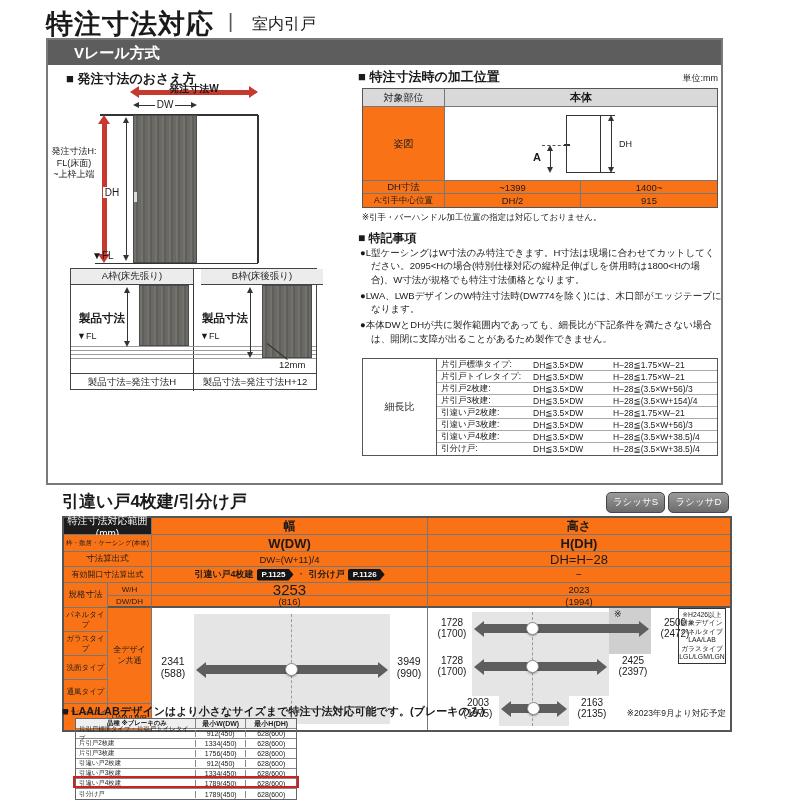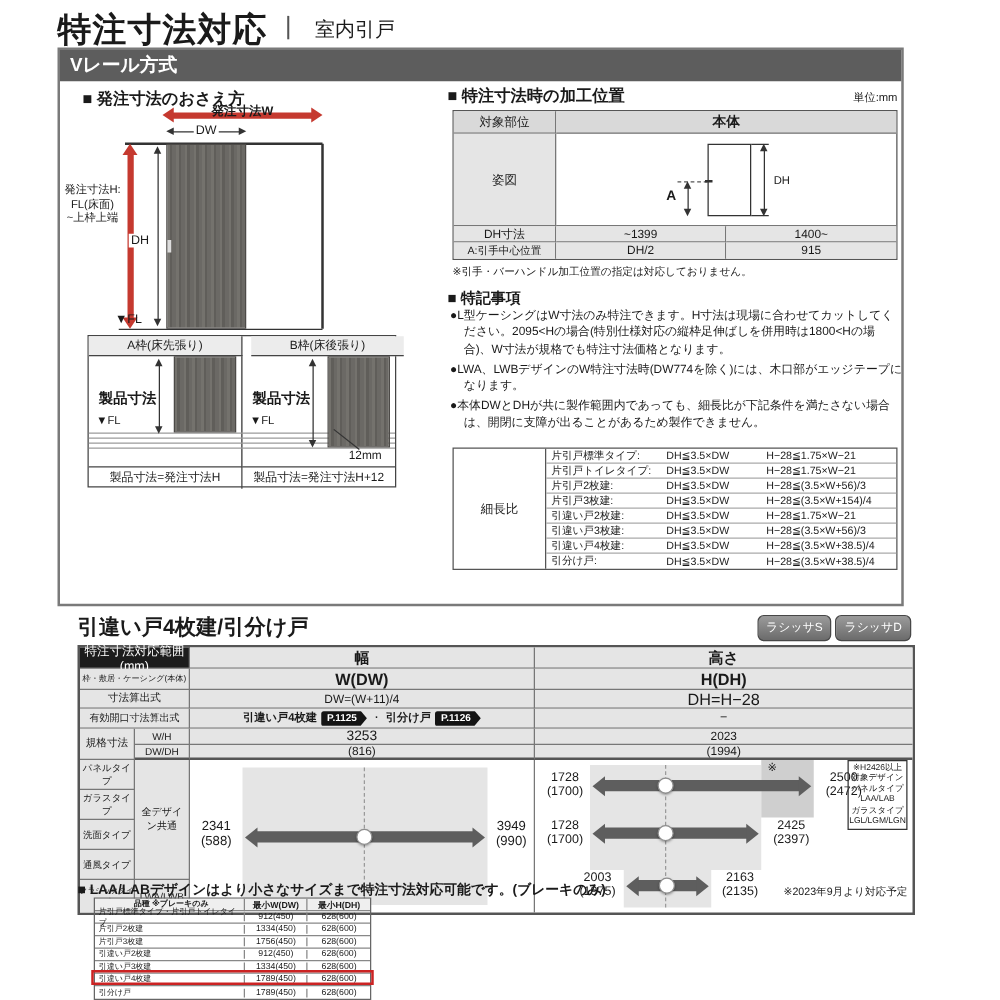--- a/index.html
+++ b/index.html
@@ -2,21 +2,21 @@
 <html><head>
 <meta charset="utf-8">
 <style>
   html,body{margin:0;padding:0}
   body{width:800px;height:800px;position:relative;background:#fff;overflow:hidden;
        font-family:"Liberation Sans","DejaVu Sans",sans-serif;color:#1a1a1a;}
   .abs{position:absolute}
   .fx{display:flex;align-items:center;justify-content:center;text-align:center}
   .b{font-weight:bold}
   .cell{position:absolute;box-sizing:border-box;border-right:1px solid #777;border-bottom:1px solid #777;
-        display:flex;align-items:center;justify-content:center;text-align:center;background:#e5e5e5}
+        display:flex;align-items:center;justify-content:center;text-align:center;background:#f97316}
   .gray{background:#d9d9d9}
   .blackcell{background:#1c1c1c;color:#fff}
   .wood{background:repeating-linear-gradient(90deg,#74726d 0 2px,#605e5a 2px 4px,#6b6965 4px 7px);
         border:1px solid #4c4a47;box-sizing:border-box}
   .line{position:absolute;background:#333}
   .floor{position:absolute;height:1px;background:#9b9b9b}
   .vdash{position:absolute;width:0;border-left:1px dashed #9a9a9a}
   .grayzone{position:absolute;background:#e5e5e5}
   .knob{position:absolute;width:13px;height:13px;border-radius:50%;background:#fff;border:1px solid #8d8d8d;
         box-shadow:0 1px 2px rgba(0,0,0,.35);box-sizing:border-box}
@@ -58,21 +58,21 @@
 </style>
 </head>
 <body>
 
 <div class="abs b" style="left:46px;top:6px;font-size:27px;letter-spacing:1px">特注寸法対応</div>
 <div class="abs" style="left:228px;top:10px;font-size:20px;color:#555">|</div>
 <div class="abs" style="left:252px;top:14px;font-size:16px">室内引戸</div>
 
 <div class="abs" style="left:46px;top:38px;width:677px;height:447px;border:2px solid #7a7a7a;box-sizing:border-box;background:#fff">
 
-  <div class="abs b" style="left:0;top:0;right:0;height:25px;background:#5d5d5d;color:#fff;font-size:15px;line-height:25px;padding-left:8px">Vレール方式</div>
+  <div class="abs b" style="left:0;top:0;right:0;height:25px;background:#5d5d5d;color:#fff;font-size:15px;line-height:25px;padding-left:26px">Vレール方式</div>
 
   <div class="abs b" style="left:18px;top:30px;font-size:13px">■ 発注寸法のおさえ方</div>
 
   <div class="arh red" style="left:82px;top:46px;width:128px;height:12px"></div>
   <div class="abs b fx" style="left:82px;top:43px;width:128px;height:12px;font-size:10px">発注寸法W</div>
   <div class="arh thin" style="left:85px;top:61px;width:64px;height:8px"></div>
   <div class="abs fx" style="left:85px;top:59px;width:64px;height:11px;font-size:10px">
       <span class="lblbg">DW</span>
     </div>
   <div class="line" style="left:52px;top:74px;width:158px;height:2px"></div>
@@ -222,21 +222,21 @@
     <span class="b">引違い戸4枚建</span>
     <span class="badge">P.1125</span>
     <span>・</span>
     <span class="b">引分け戸</span>
     <span class="badge">P.1126</span>
   </div>
   <div class="cell" style="left:364px;top:49px;width:302px;height:16px;font-size:10px;border-right:none">−</div>
 
   <div class="cell" style="left:0;top:65px;width:44px;height:25px;font-size:8.5px">規格寸法</div>
   <div class="cell" style="left:44px;top:65px;width:44px;height:13px;font-size:8px">W/H</div>
-  <div class="cell" style="left:88px;top:65px;width:276px;height:13px;font-size:11px">3253</div>
+  <div class="cell" style="left:88px;top:65px;width:276px;height:13px;font-size:15px">3253</div>
   <div class="cell" style="left:364px;top:65px;width:302px;height:13px;font-size:9.5px;border-right:none">2023</div>
   <div class="cell" style="left:44px;top:78px;width:44px;height:12px;font-size:8px;border-bottom:2px solid #555">DW/DH</div>
   <div class="cell" style="left:88px;top:78px;width:276px;height:12px;font-size:9.5px;border-bottom:2px solid #555">(816)</div>
   <div class="cell" style="left:364px;top:78px;width:302px;height:12px;font-size:9.5px;border-right:none;border-bottom:2px solid #555">(1994)</div>
 
   <div class="cell" style="left:0;top:90px;width:44px;height:24px;font-size:7.5px">パネルタイプ</div>
   <div class="cell" style="left:0;top:114px;width:44px;height:24px;font-size:7.5px">ガラスタイプ</div>
   <div class="cell" style="left:0;top:138px;width:44px;height:24px;font-size:7.5px">洗面タイプ</div>
   <div class="cell" style="left:0;top:162px;width:44px;height:24px;font-size:7.5px">通風タイプ</div>
   <div class="cell" style="left:44px;top:90px;width:44px;height:96px;font-size:8px;line-height:1.3;padding:0 4px">全デザイン共通</div>

